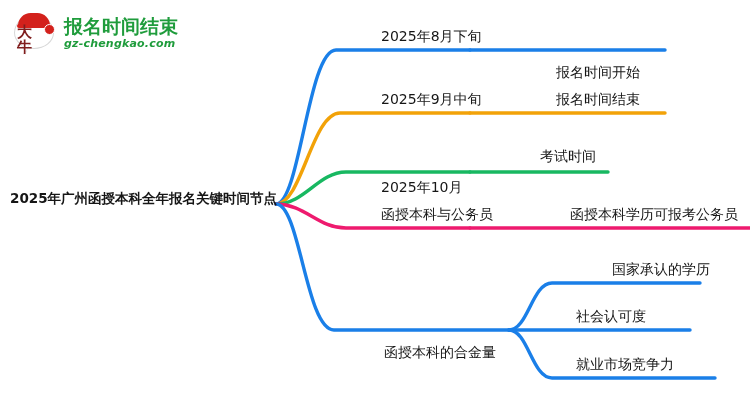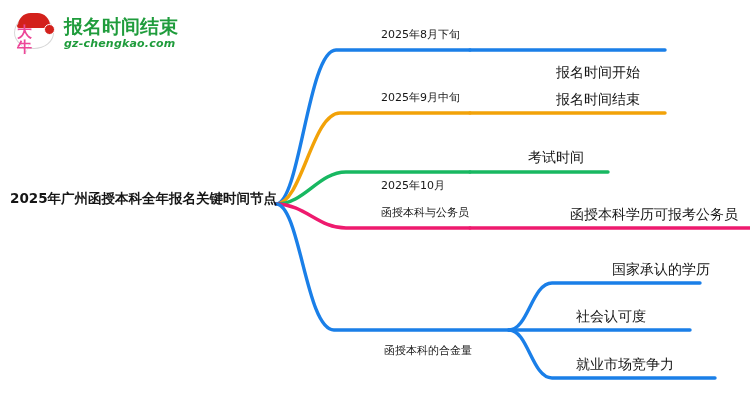--- a/index.html
+++ b/index.html
@@ -85,21 +85,21 @@
   }
   #logo-chars {
     position: absolute;
     left: 4px;
     top: 14px;
     width: 16px;
     text-align: center;
     font-family: "DejaVu Sans", "Liberation Sans", sans-serif;
     font-size: 15px;
     font-weight: 700;
-    color: #ec4899;
+    color: #7f1d1d;
     letter-spacing: -1px;
     line-height: 1;
   }
   #logo-text {
     display: flex;
     flex-direction: column;
     justify-content: center;
     gap: 1px;
   }
   #logo-title {
@@ -137,21 +137,21 @@
     white-space: nowrap;
     line-height: 1;
   }
   #root-node {
     font-size: 13.5px;
     font-weight: 700;
     left: 10px;
     top: 192px;
   }
   .lvl1 {
-    font-size: 11px;
+    font-size: 14px;
     font-weight: 400;
     left: 381px;
   }
   .lvl2 {
     font-size: 14px;
     font-weight: 400;
   }
 </style>
 </head>
 <body>
@@ -198,17 +198,17 @@
 <div class="node-label" id="root-node">2025年广州函授本科全年报名关键时间节点</div>
 
 <div class="node-label lvl1" style="top:29px;">2025年8月下旬</div>
 <div class="node-label lvl1" style="top:92px;">2025年9月中旬</div>
 <div class="node-label lvl1" style="top:150px;margin-top:30px;">2025年10月</div>
 <div class="node-label lvl1" style="top:207px;">函授本科与公务员</div>
 <div class="node-label lvl1" style="top:309px; left:384px;margin-top:36px;">函授本科的合金量</div>
 
 <div class="node-label lvl2" style="top:29px; left:556px;margin-top:36px;">报名时间开始</div>
 <div class="node-label lvl2" style="top:92px; left:556px;">报名时间结束</div>
-<div class="node-label lvl2" style="top:150px; left:528px;">考试时间</div>
+<div class="node-label lvl2" style="top:150px; left:540px;font-family:Liberation Mono, monospace;">考试时间</div>
 <div class="node-label lvl2" style="top:207px; left:570px;">函授本科学历可报考公务员</div>
 <div class="node-label lvl2" style="top:262px; left:612px;">国家承认的学历</div>
 <div class="node-label lvl2" style="top:309px; left:576px;">社会认可度</div>
 <div class="node-label lvl2" style="top:357px; left:576px;">就业市场竞争力</div>
 
 </body></html>

